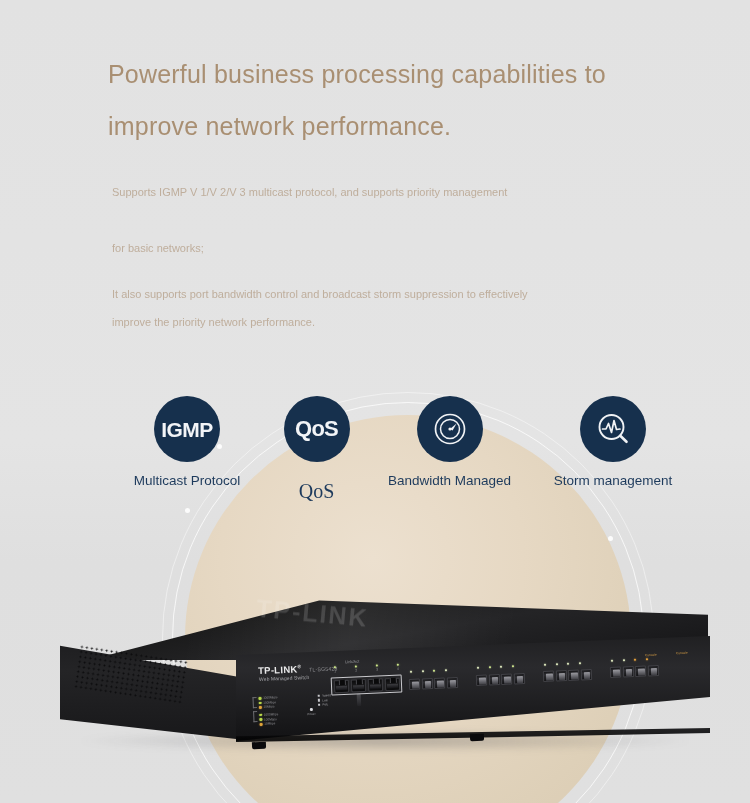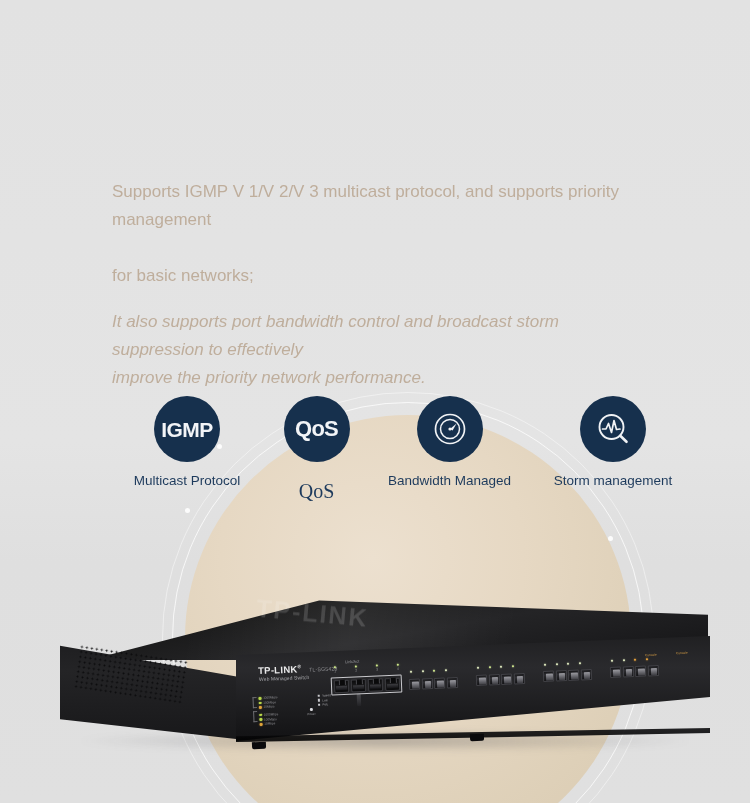--- a/index.html
+++ b/index.html
@@ -60,26 +60,26 @@
     letter-spacing:.2px;
   }
   .headline div { white-space:nowrap; }
 
   
   .body-copy {
     position:absolute;
     left:112px; top:178px;
     width:540px;
     color:#bfae9c;
-    font-size:17px;
+    font-size:11px;
     line-height:28px;
     font-weight:400;
   }
   .body-copy p { margin:0; }
-  .body-copy .para2 { margin-top:18px;font-style:italic; }
+  .body-copy .para2 { margin-top:18px; }
 
   
   .icon-row {
     position:absolute;
     left:11px; top:396px;
     width:750px; height:110px;
   }
   .feature {
     position:absolute;
     text-align:center;
@@ -387,20 +387,24 @@
 
 <div class="page">
 
   <div class="beige-ring2"></div>
   <div class="beige-ring"></div>
   <div class="beige-circle"></div>
   <div class="ring-dot" style="left:185px; top:508px;"></div>
   <div class="ring-dot" style="left:217px; top:444px;"></div>
   <div class="ring-dot" style="left:608px; top:536px;"></div>
 
+  <div class="headline">
+    <div>Powerful business processing capabilities to</div>
+    <div>improve network performance.</div>
+  </div>
 
   <div class="body-copy">
     <p>
       <span>Supports IGMP V 1/V 2/V 3 multicast protocol, and supports priority management</span><br>
       <br>
       <span>for basic networks;</span>
     </p>
     <p class="para2">
       <span>It also supports port bandwidth control and broadcast storm suppression to effectively</span><br>
       <span>improve the priority network performance.</span>

